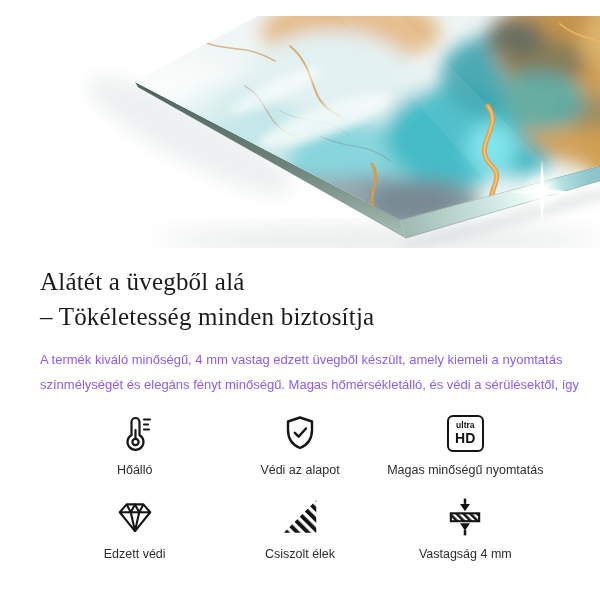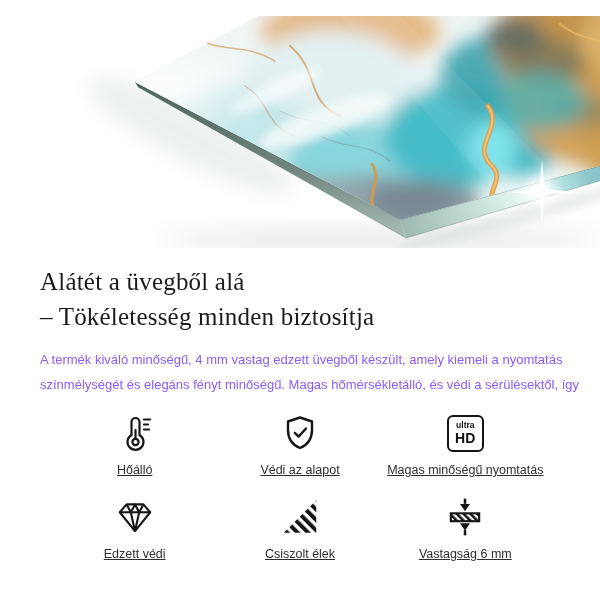--- a/index.html
+++ b/index.html
@@ -13,21 +13,21 @@
          font-size:25px;line-height:35px;color:#1b1b1b;letter-spacing:.2px;
          margin:5px 0 13px 0;}
   .title span{display:block;}
   .desc{font-size:13px;line-height:25px;color:#8b5cf6;margin:0;}
   .desc div{white-space:nowrap;}
 
   .features{display:grid;grid-template-columns:repeat(3,1fr);
             padding:0 12px;margin-top:15px;row-gap:19px;}
   .feature{display:flex;flex-direction:column;align-items:center;}
   .icon{height:42px;display:flex;align-items:center;justify-content:center;}
-  .label{font-size:12.5px;color:#2d2d2d;margin-top:9px;text-align:center;text-decoration:underline;}
+  .label{font-size:12.5px;color:#2d2d2d;margin-top:9px;text-align:center;}
 
   .uhd{width:33px;height:33px;border:2.6px solid #141414;border-radius:6px;
        display:flex;flex-direction:column;align-items:center;justify-content:center;
        font-weight:700;line-height:1;color:#111;}
   .uhd .t{font-size:8.5px;letter-spacing:0;}
   .uhd .b{font-size:14px;letter-spacing:.3px;margin-top:1px;}
 </style>
 </head>
 <body>
 
@@ -219,17 +219,17 @@
               <rect width="2.4" height="4.6" fill="#141414"></rect>
             </pattern>
           </defs>
           <path d="M20 2.5 v5" stroke="#141414" stroke-width="2.4"></path>
           <path d="M15.3 7.5 h9.4 L20 14.5 Z" fill="#141414"></path>
           <rect x="6.5" y="16.5" width="27" height="7.5" fill="url(#hatch45)" stroke="#141414" stroke-width="2"></rect>
           <path d="M15.3 33 h9.4 L20 26 Z" transform="rotate(180 20 29.5)" fill="#141414"></path>
           <path d="M20 32.5 v5" stroke="#141414" stroke-width="2.4"></path>
         </svg>
       </div>
-      <div class="label">Vastagság 6 mm</div>
+      <div class="label">Vastagság 4 mm</div>
     </div>
 
   </div>
 </section>
 
 </body></html>

